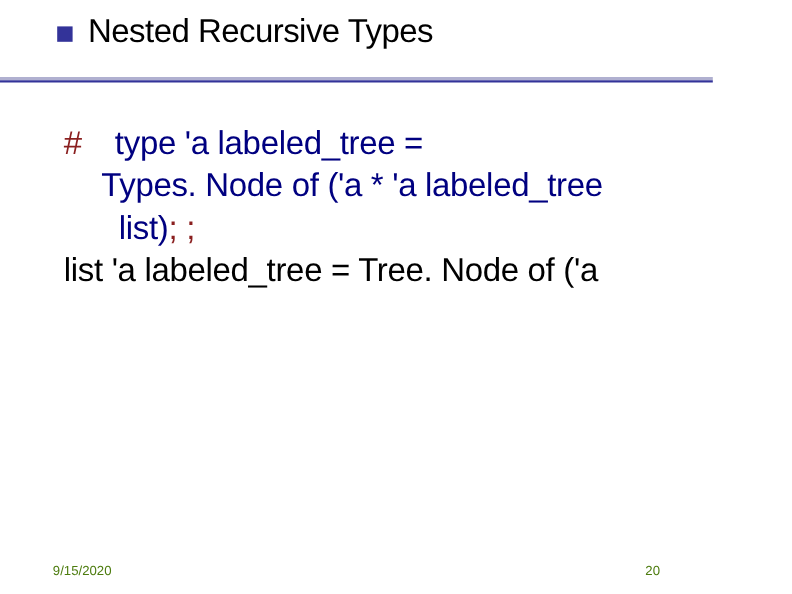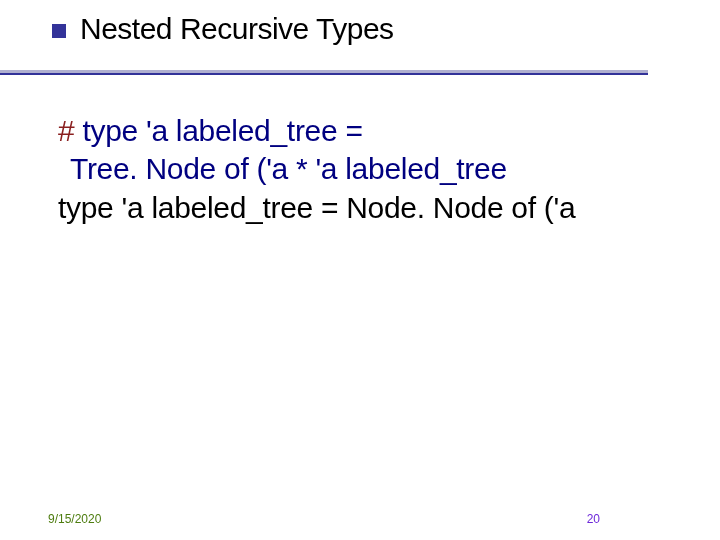--- a/index.html
+++ b/index.html
@@ -65,34 +65,34 @@
     color: #000000;
     letter-spacing: -0.3px;
   }
   .body .indent1 {
     padding-left: 12px;
   }
   .body .indent2 {
     padding-left: 28px;
   }
   .maroon { color: #8a1f1f; }
-  .navy   { color: #000080; }
+  .navy   { color: #000080; margin-left: 22px; }
   .footer-left {
     position: absolute;
     bottom: 14px;
     left: 48px;
     font-size: 12px;
     color: #4d7c0f;
   }
   .footer-right {
     position: absolute;
     bottom: 14px;
     right: 48px;
     font-size: 12px;
-    color: #6d28d9;
+    color: #4d7c0f;
   }
 </style>
 </head>
 <body>
 
 <div class="slide">
 
   <div class="title-row">
     <div class="title-bullet"></div>
     <div class="title-text">Nested Recursive Types</div>
@@ -100,20 +100,23 @@
 
   <div class="divider">
     <div class="divider-top"></div>
     <div class="divider-bottom"></div>
   </div>
 
   <div class="body">
     <div>
       <span class="maroon">#</span><span class="navy"> type 'a labeled_tree =</span>
     </div>
-    <div class="indent1 navy"> Tree. Node of ('a * 'a labeled_tree</div>
-    <div>type 'a labeled_tree = Node. Node of ('a</div>
+    <div class="indent1 navy"> Types. Node of ('a * 'a labeled_tree</div>
+    <div class="indent2">
+      <span class="navy">list)</span><span class="maroon">; ;</span>
+    </div>
+    <div>list 'a labeled_tree = Tree. Node of ('a</div>
   </div>
 
   <div class="footer-left">9/15/2020</div>
   <div class="footer-right">20</div>
 
 </div>
 
 </body></html>

